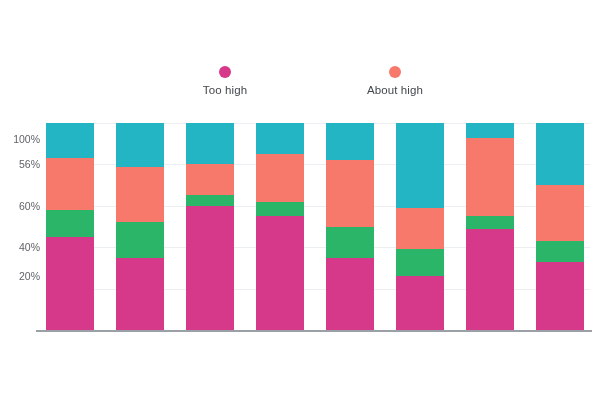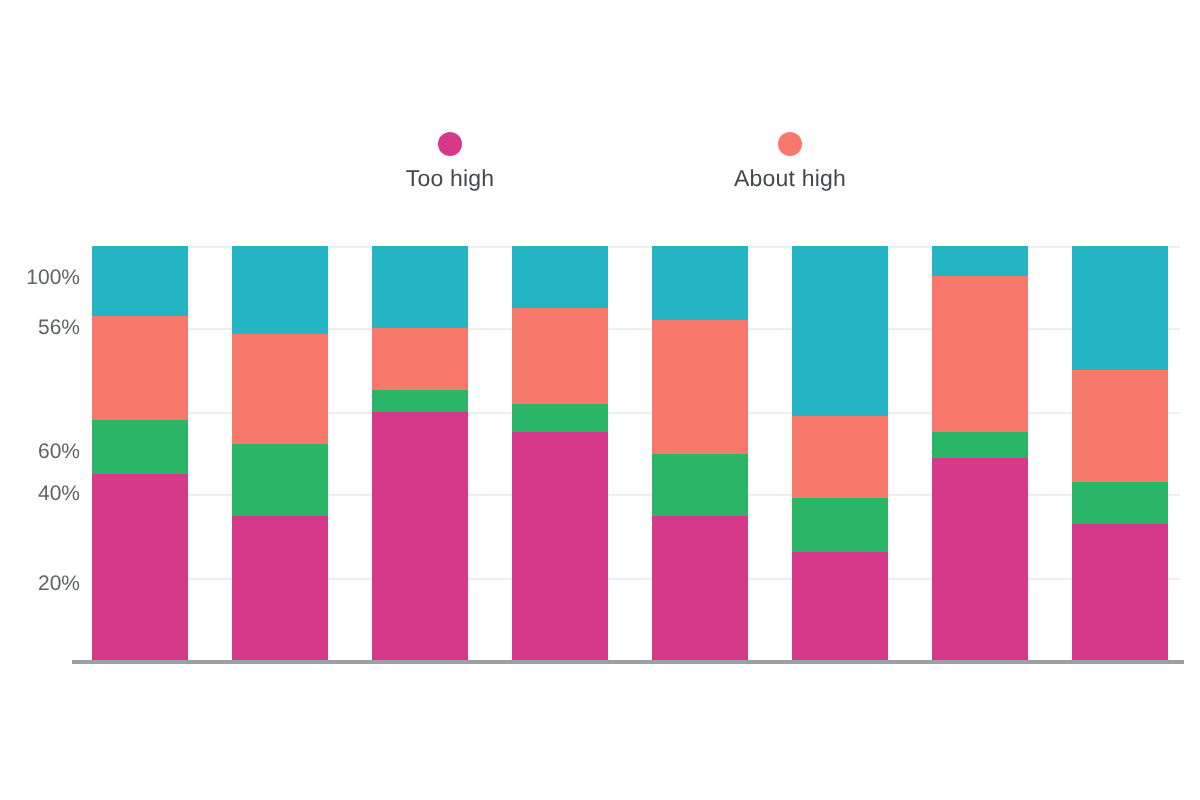--- a/index.html
+++ b/index.html
@@ -105,23 +105,23 @@
         <span class="legend-swatch" style="background: rgb(214, 57, 138);"></span>
         <span class="legend-label">Too high</span>
       </div>
       <div class="legend-item">
         <span class="legend-swatch" style="background: rgb(247, 121, 107);"></span>
         <span class="legend-label">About high</span>
       </div>
     </div>
 
   <div class="ylabels">
-      <div class="ylabel" style="top: 169px; text-align: right;">20%</div>
+      <div class="ylabel" style="top: 153px; text-align: right;">20%</div>
       <div class="ylabel" style="top: 124.2px; text-align: center;">40%</div>
-      <div class="ylabel" style="top: 82.8px; margin-top: 20px;">60%</div>
+      <div class="ylabel" style="top: 82.8px;">60%</div>
       <div class="ylabel" style="top: 41.4px;">56%</div>
       <div class="ylabel" style="top: 16px;">100%</div>
     </div>
 
   <div class="plot">
     <div class="gridlines">
         <div class="gridline" style="top: 165.6px;"></div>
         <div class="gridline" style="top: 124.2px;"></div>
         <div class="gridline" style="top: 82.8px;"></div>
         <div class="gridline" style="top: 41.4px;"></div>

